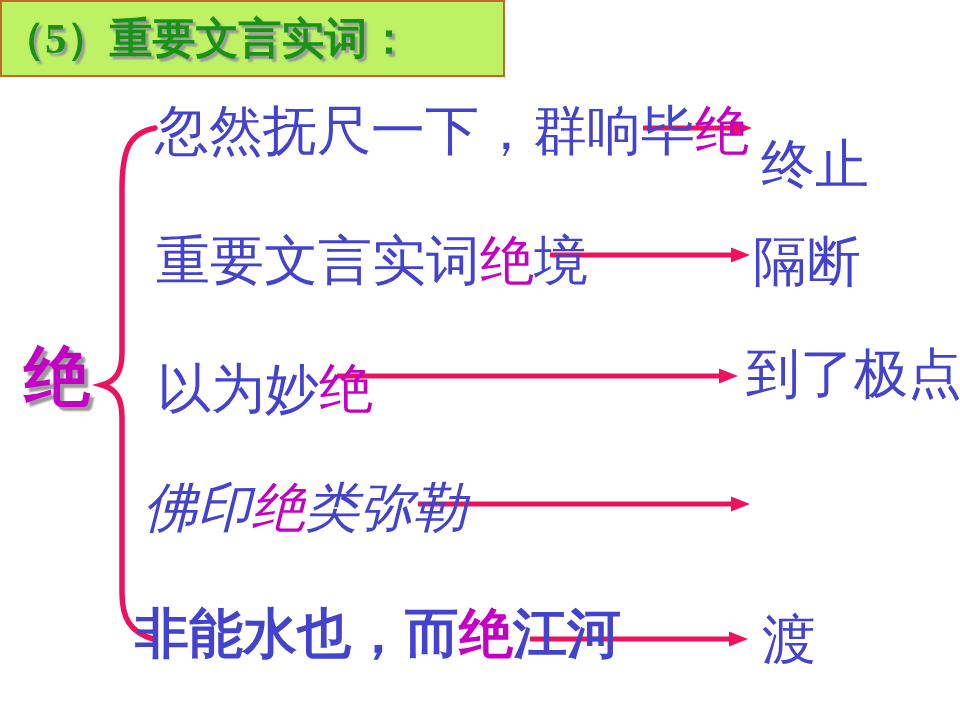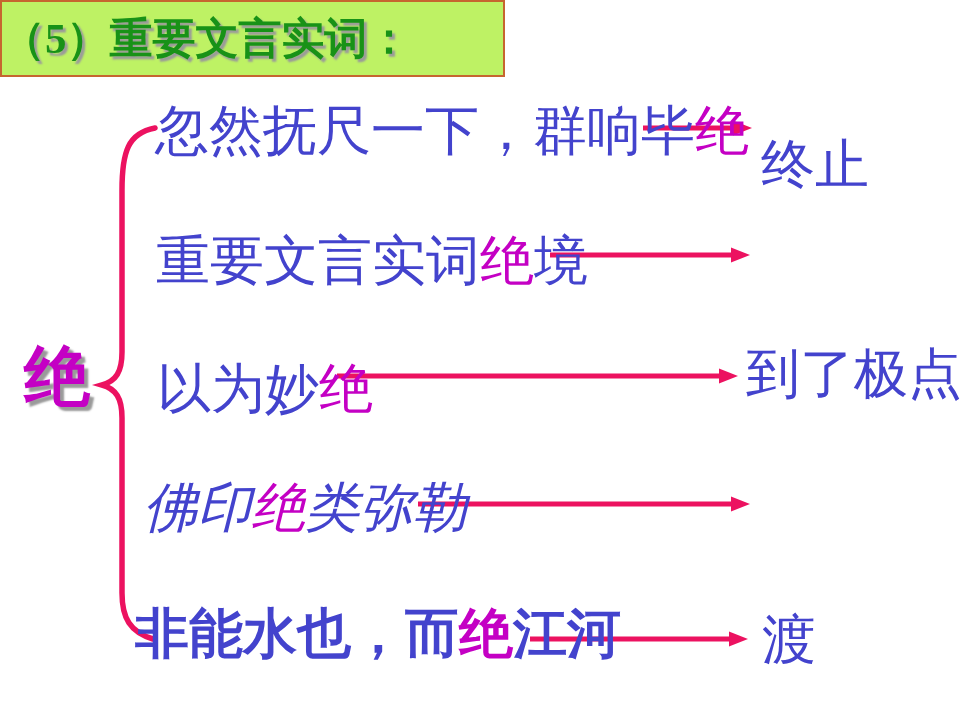--- a/index.html
+++ b/index.html
@@ -119,20 +119,21 @@
   <div class="title-box">
     <span class="title-text">（5）重要文言实词：</span>
   </div>
 
   <div class="headword">绝</div>
 
   <div class="sentence s1"><span>忽然抚尺一下，群响毕</span><span class="hl">绝</span><span></span></div>
   <div class="meaning m1">终止</div>
 
   <div class="sentence s2"><span>重要文言实词</span><span class="hl">绝</span><span>境</span></div>
+  <div class="meaning m2">隔断</div>
 
   <div class="sentence s3"><span>以为妙</span><span class="hl">绝</span><span></span></div>
   <div class="meaning m3">到了极点</div>
 
   <div class="sentence s4"><span>佛印</span><span class="hl">绝</span><span>类弥勒</span></div>
 
   <div class="sentence s5"><span>非能水也，而</span><span class="hl">绝</span><span>江河</span></div>
   <div class="meaning m5">渡</div>
 
 </div>

